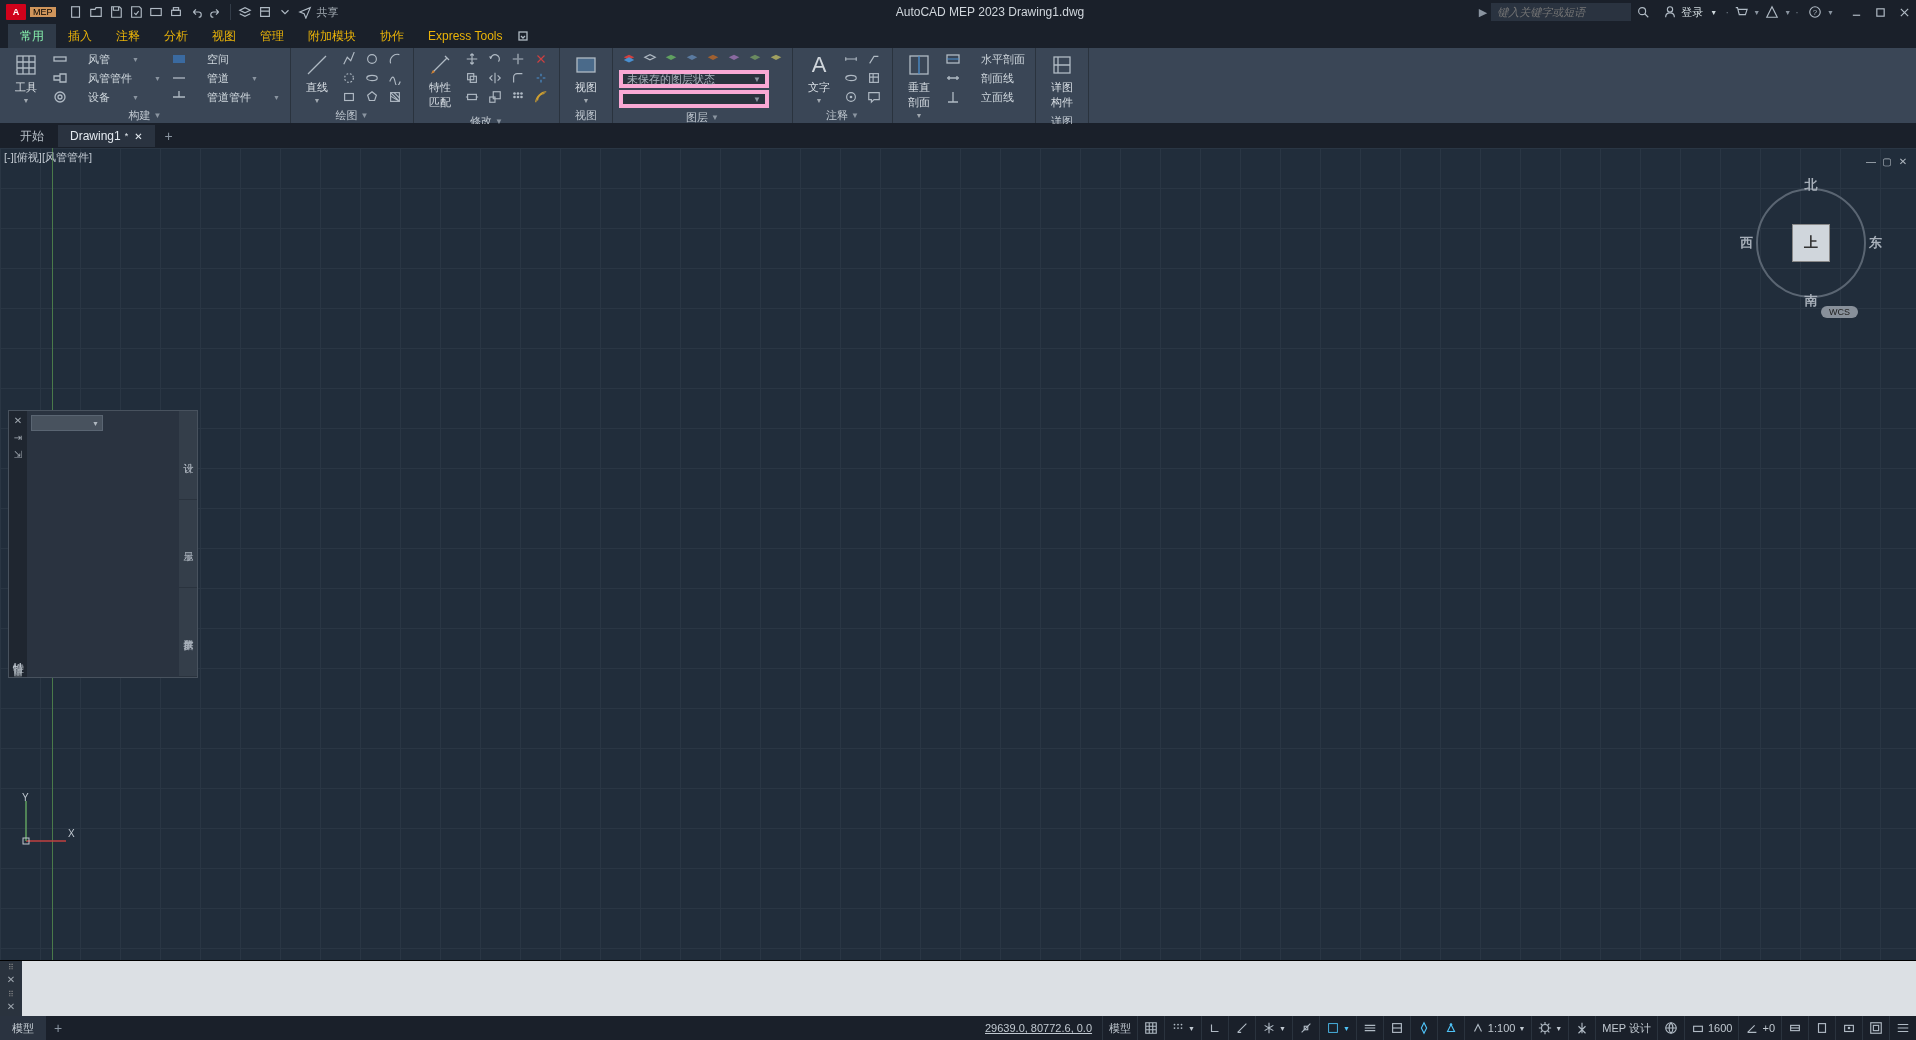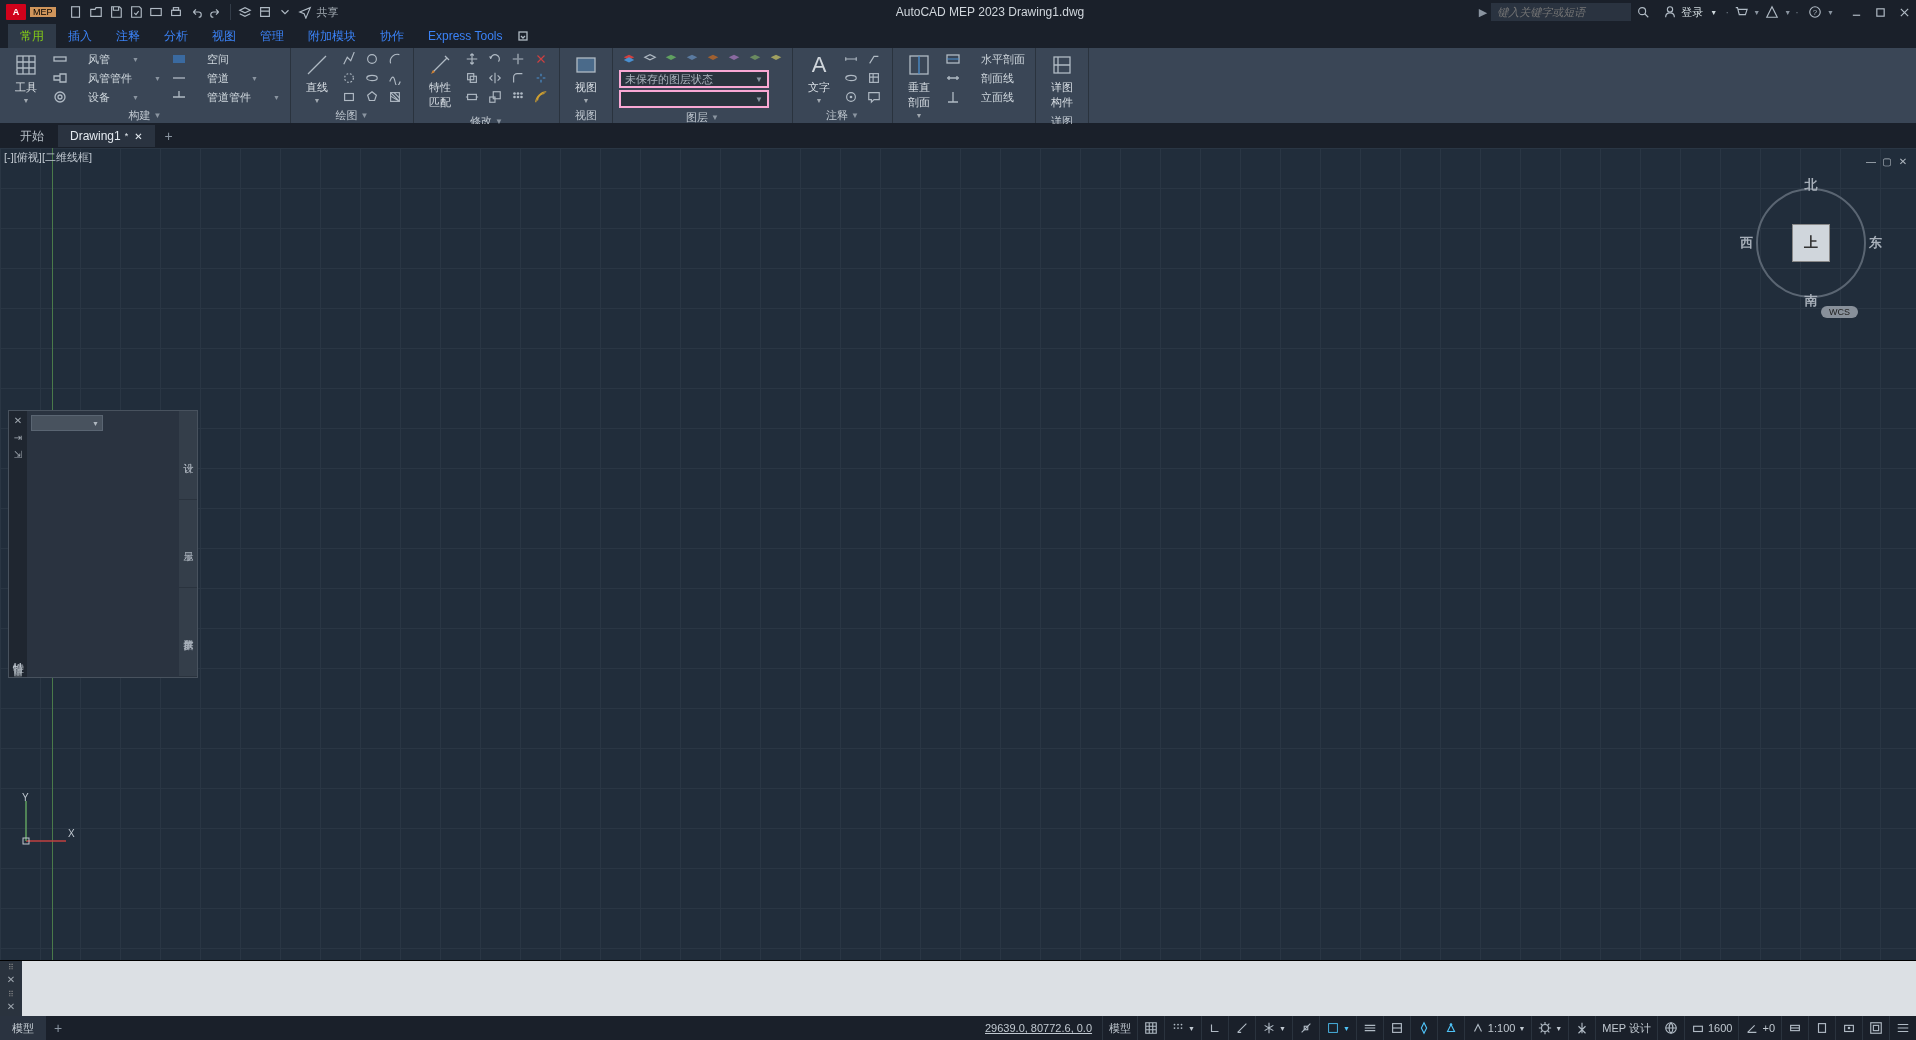--- a/index.html
+++ b/index.html
@@ -16,41 +16,41 @@
 .titlebar .right-controls { margin-left: auto; display: flex; align-items: center; }
 .titlebar .search-box { width: 140px; height: 18px; background: #2a3340; border: none; color: #6a7480; font-size: 11px; padding: 0 6px; font-style: italic; }
 .titlebar .right-icon { width: 24px; height: 24px; display: flex; align-items: center; justify-content: center; color: #cfd8dc; cursor: pointer; }
 .titlebar .right-icon svg { width: 14px; height: 14px; }
 .titlebar .login { font-size: 11px; color: #cfd8dc; padding: 0 8px; display: flex; align-items: center; gap: 4px; }
 .titlebar .win-btn { width: 24px; height: 24px; display: flex; align-items: center; justify-content: center; cursor: pointer; }
 .titlebar .win-btn svg { width: 11px; height: 11px; }
 
 
 .ribbon-tabs { height: 24px; background: #1a202a; display: flex; align-items: stretch; padding-left: 8px; }
-.ribbon-tab { padding: 0 12px; display: flex; align-items: center; font-size: 12px; color: #3b82f6; cursor: pointer; }
-.ribbon-tab.active { background: #2f3a48; color: #84cc16; }
+.ribbon-tab { padding: 0 12px; display: flex; align-items: center; font-size: 12px; color: #eab308; cursor: pointer; }
+.ribbon-tab.active { background: #2f3a48; color: #86efac; }
 .ribbon-tab-drop { width: 18px; display:flex; align-items:center; justify-content:center; color:#8a94a0;}
 
 
 .ribbon { height: 76px; background: #3a4656; display: flex; border-bottom: 1px solid #1a202a; }
 .panel { display: flex; flex-direction: column; border-right: 1px solid #2a333e; }
 .panel-body { flex: 1; display: flex; padding: 2px 6px; gap: 2px; align-items: flex-start; }
 .panel-title { height: 16px; font-size: 11px; color: #c0c8d0; text-align: center; display: flex; justify-content: center; align-items: center; gap: 3px; }
 .panel-title .drop { font-size: 8px; color: #8a94a0; }
 .big-btn { width: 40px; display: flex; flex-direction: column; align-items: center; justify-content: center; gap: 2px; padding: 2px 2px; cursor: pointer; }
 .big-btn .icn { width: 26px; height: 26px; display: flex; align-items: center; justify-content: center; }
 .big-btn .lbl { font-size: 11px; color: #d8dee4; white-space: nowrap; }
 .big-btn .drop { font-size: 7px; color: #a0a8b0; }
 .col { display: flex; flex-direction: column; gap: 1px; }
 .row-btn { height: 18px; display: flex; align-items: center; gap: 20px; padding: 0 4px; cursor: pointer; font-size: 11px; color: #d0d8de; }
 .row-btn .icn { width: 16px; height: 16px; display: flex; align-items: center; justify-content: center; }
 .row-btn .drop { font-size: 7px; color: #8a94a0; margin-left: 2px; }
 .small-ic { width: 20px; height: 18px; display: flex; align-items: center; justify-content: center; cursor: pointer; }
 .small-ic svg { width: 14px; height: 14px; }
-.layer-combo { height: 18px; background: #2a333e; border: 2px solid #f9a8d4; width: 150px; font-size: 11px; color: #aab2bc; padding: 0 4px; display: flex; align-items: center; justify-content: space-between; }
+.layer-combo { height: 18px; background: #2a333e; border: 4px solid #f9a8d4; width: 150px; font-size: 11px; color: #aab2bc; padding: 0 4px; display: flex; align-items: center; justify-content: space-between; }
 .layer-combo .arr { font-size: 8px; color: #8a94a0; }
 
 
 .doc-tabs { height: 24px; background: #1a202a; display: flex; align-items: center; padding-left: 8px; gap: 2px; }
 .doc-tab { padding: 0 12px; height: 22px; display: flex; align-items: center; font-size: 12px; color: #b8c0c8; cursor: pointer; }
 .doc-tab.active { background: #2a3340; color: #e4eaf0; }
 .doc-tab .close { margin-left: 6px; font-size: 10px; }
 .doc-tab .star { margin-left: 4px; font-size: 9px; }
 .doc-new { width: 24px; display: flex; align-items: center; justify-content: center; color: #8a94a0; cursor: pointer; font-size: 14px; }
 
@@ -694,21 +694,21 @@
       <span>Drawing1</span>
       <span class="star">*</span>
       <span class="close">✕</span>
     </div>
   <div class="doc-new">+</div>
 </div>
 
 <div class="workspace">
   <div class="grid-bg"></div>
   <div class="axis-y"></div>
-  <div class="view-label">[-][俯视][二维线框]</div>
+  <div class="view-label">[-][俯视][风管管件]</div>
   <div class="vp-controls">
     <div class="b">—</div>
     <div class="b">▢</div>
     <div class="b">✕</div>
   </div>
 
   <div class="viewcube">
     <div class="cube-ring"></div>
     <div class="cube-dir cube-n">北</div>
     <div class="cube-dir cube-s">南</div>

